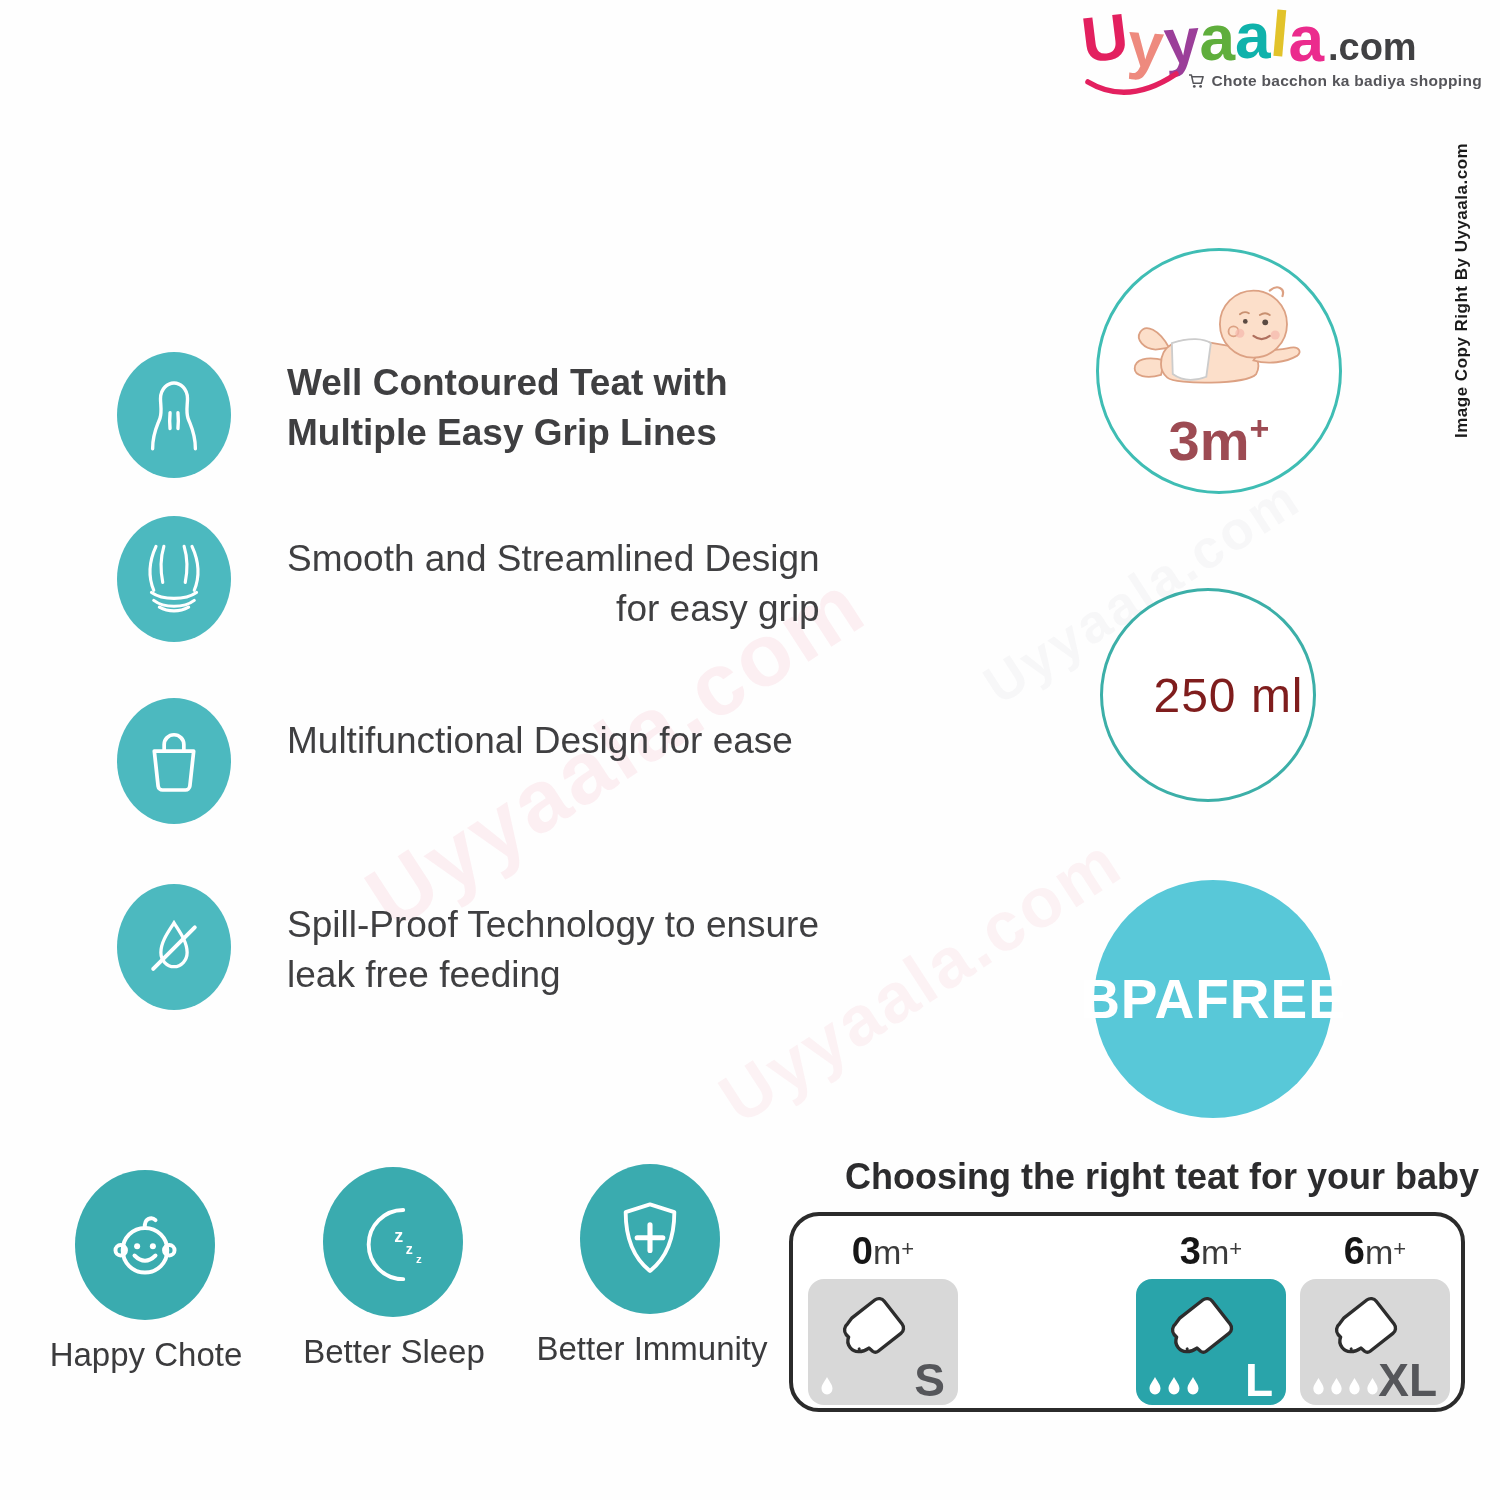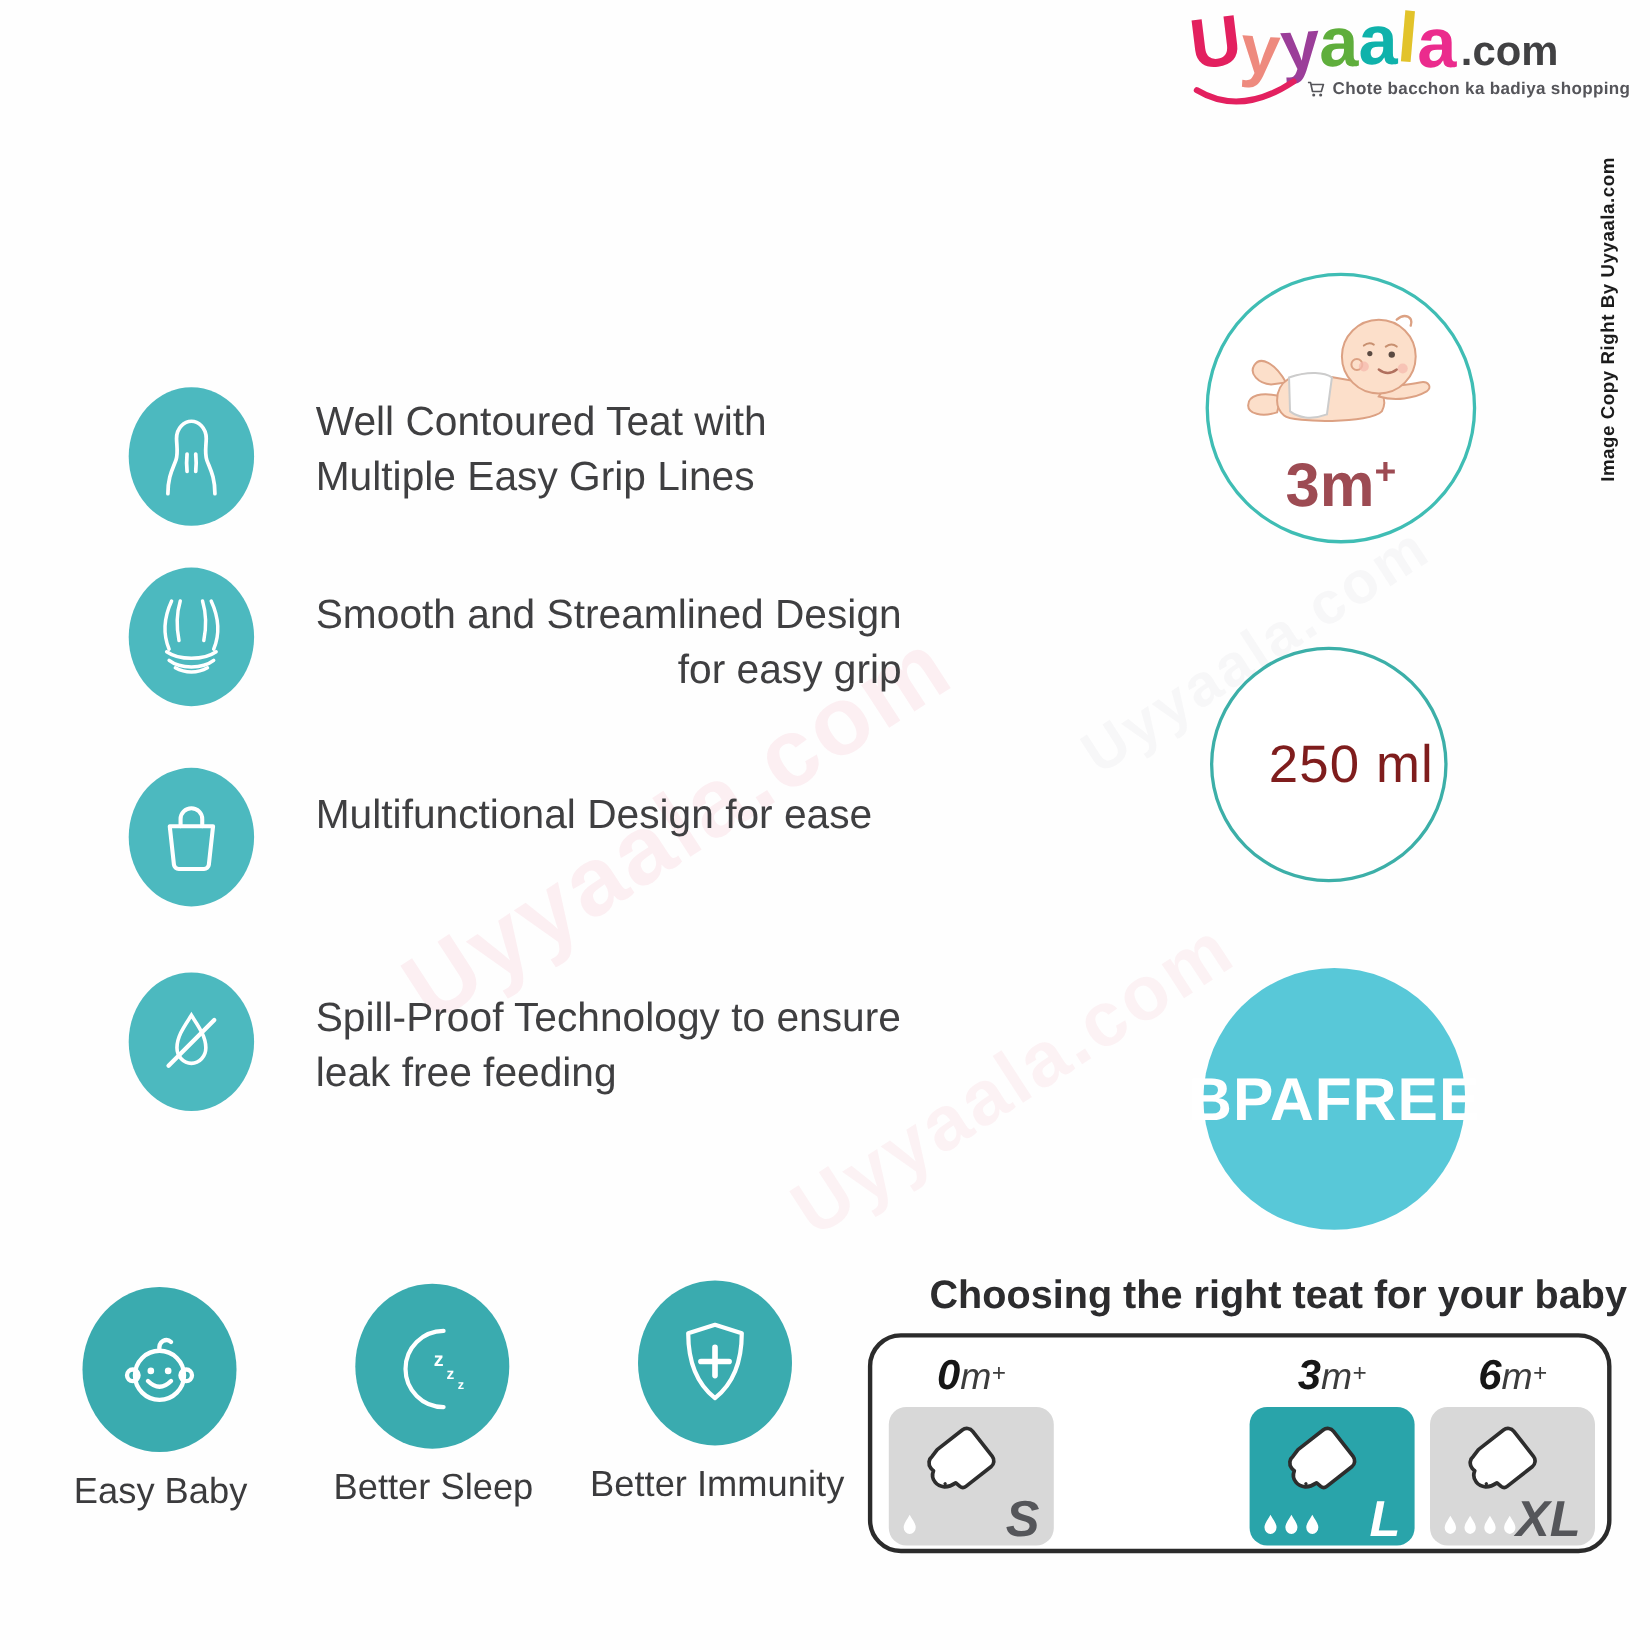--- a/index.html
+++ b/index.html
@@ -29,21 +29,21 @@
            font-size:15.5px;font-weight:700;color:#55555a;letter-spacing:.3px;}
 
   
   .copyright{position:absolute;left:1452px;top:438px;transform:rotate(-90deg);transform-origin:0 0;
              font-size:17px;font-weight:700;color:#1b1b1b;white-space:nowrap;letter-spacing:.5px;}
 
   
   .feature-circle{position:absolute;width:114px;height:126px;border-radius:50%;
                   display:flex;align-items:center;justify-content:center;}
   .feature-text{position:absolute;left:287px;font-size:37px;line-height:1.36;color:#3f3f41;}
-  .fc1{left:117px;top:352px;} .ft1{top:358px;}
+  .fc1{left:117px;top:352px;} .ft1{top:358px;font-weight:bold;}
   .fc2{left:117px;top:516px;} .ft2{top:534px;text-align:right;}
   .fc3{left:117px;top:698px;} .ft3{top:716px;}
   .fc4{left:117px;top:884px;} .ft4{top:900px;}
 
   
   .age-circle{position:absolute;left:1096px;top:248px;width:246px;height:246px;border-radius:50%;
               background:#fff;border:3px solid #3fbdb4;box-sizing:border-box;text-align:center;}
   .age-circle svg{margin-top:26px;}
   .age-label{font-size:56px;font-weight:800;line-height:.7;}
   .age-label sup{font-size:34px;}
@@ -58,21 +58,21 @@
   
   .benefit-circle{position:absolute;width:140px;height:150px;border-radius:50%;
                   display:flex;align-items:center;justify-content:center;}
   .bc1{left:75px;top:1170px;} .bc2{left:323px;top:1167px;} .bc3{left:580px;top:1164px;}
   .benefit-label{position:absolute;font-size:33px;color:#3b3b3d;white-space:nowrap;transform:translateX(-50%);}
   .bl1{left:146px;top:1336px;} .bl2{left:394px;top:1333px;} .bl3{left:652px;top:1330px;}
 
   
   .guide-title{position:absolute;left:845px;top:1156px;font-size:36px;font-weight:700;color:#2c2c2e;white-space:nowrap;}
   .guide-panel{position:absolute;left:789px;top:1212px;width:676px;height:200px;background:#fff;
-               border:4px solid #2b2b2b;border-radius:30px;box-sizing:border-box;font-style:italic;}
+               border:4px solid #2b2b2b;border-radius:30px;box-sizing:border-box;}
   .guide-col{position:absolute;top:14px;width:150px;text-align:center;}
   .gc1{left:15px;} .gc2{left:179px;} .gc3{left:343px;} .gc4{left:507px;}
   .col-age{font-size:34px;color:#3c3c3c;}
   .col-age .n{font-weight:800;font-size:38px;color:#161616;}
   .col-age .p{font-size:22px;vertical-align:8px;}
   .tile{position:relative;margin-top:6px;width:150px;height:126px;border-radius:16px;background:#d8d8d8;}
   .tile.hl{background:#29a4aa;}
   .tile svg.teat{position:absolute;left:22px;top:2px;}
   .drops{position:absolute;left:11px;bottom:9px;display:flex;gap:3px;}
   .size-letter{position:absolute;right:13px;bottom:2px;font-size:46px;font-weight:800;color:#55565a;line-height:1;}
@@ -211,21 +211,21 @@
       <text x="42" y="41" font-size="11" font-weight="bold" fill="#ffffff" font-family="Liberation Sans, sans-serif">z</text>
       <text x="50" y="48" font-size="9" font-weight="bold" fill="#ffffff" font-family="Liberation Sans, sans-serif">z</text>
     </svg>
   </div>
   <div class="benefit-circle bc3" style="background: rgb(58, 171, 175);">
     <svg width="82" height="82" viewBox="0 0 64 64" fill="none" stroke="#ffffff" stroke-linecap="round" stroke-linejoin="round">
       <path stroke-width="3" d="M32 5 L51 11 C51 30 46 46 32 57 C18 46 13 30 13 11 Z"></path>
       <path stroke-width="4" d="M32 21 V41 M22 31 H42"></path>
     </svg>
   </div>
-  <div class="benefit-label bl1">Easy Baby</div>
+  <div class="benefit-label bl1">Happy Chote</div>
   <div class="benefit-label bl2">Better Sleep</div>
   <div class="benefit-label bl3">Better Immunity</div>
 
   <div class="guide-title">Choosing the right teat for your baby</div>
   <div class="guide-panel">
 
     <div class="guide-col gc1">
       <div class="col-age"><span class="n">0</span><span>m</span><span class="p">+</span></div>
       <div class="tile">
         <svg class="teat" width="106" height="106" viewBox="0 0 110 110">

